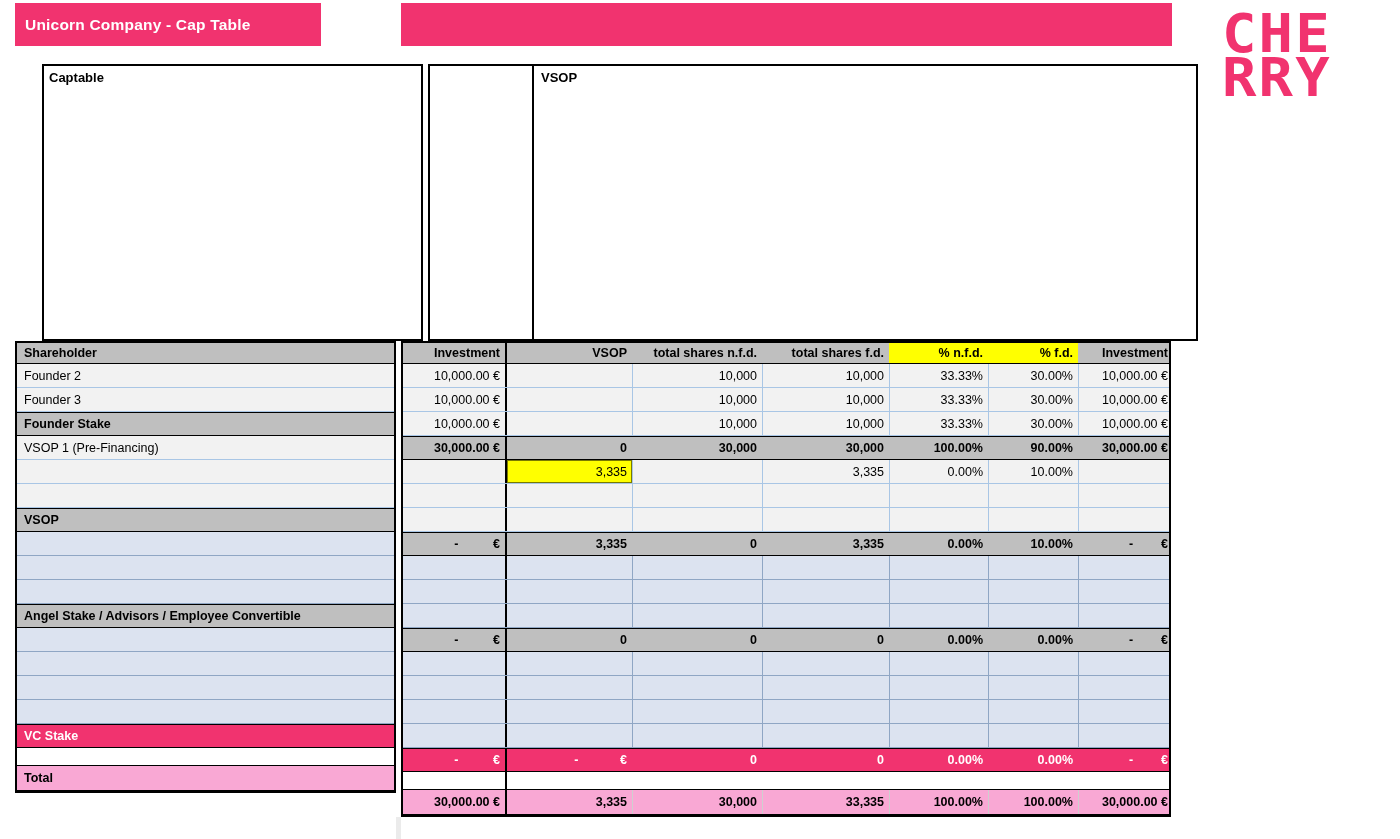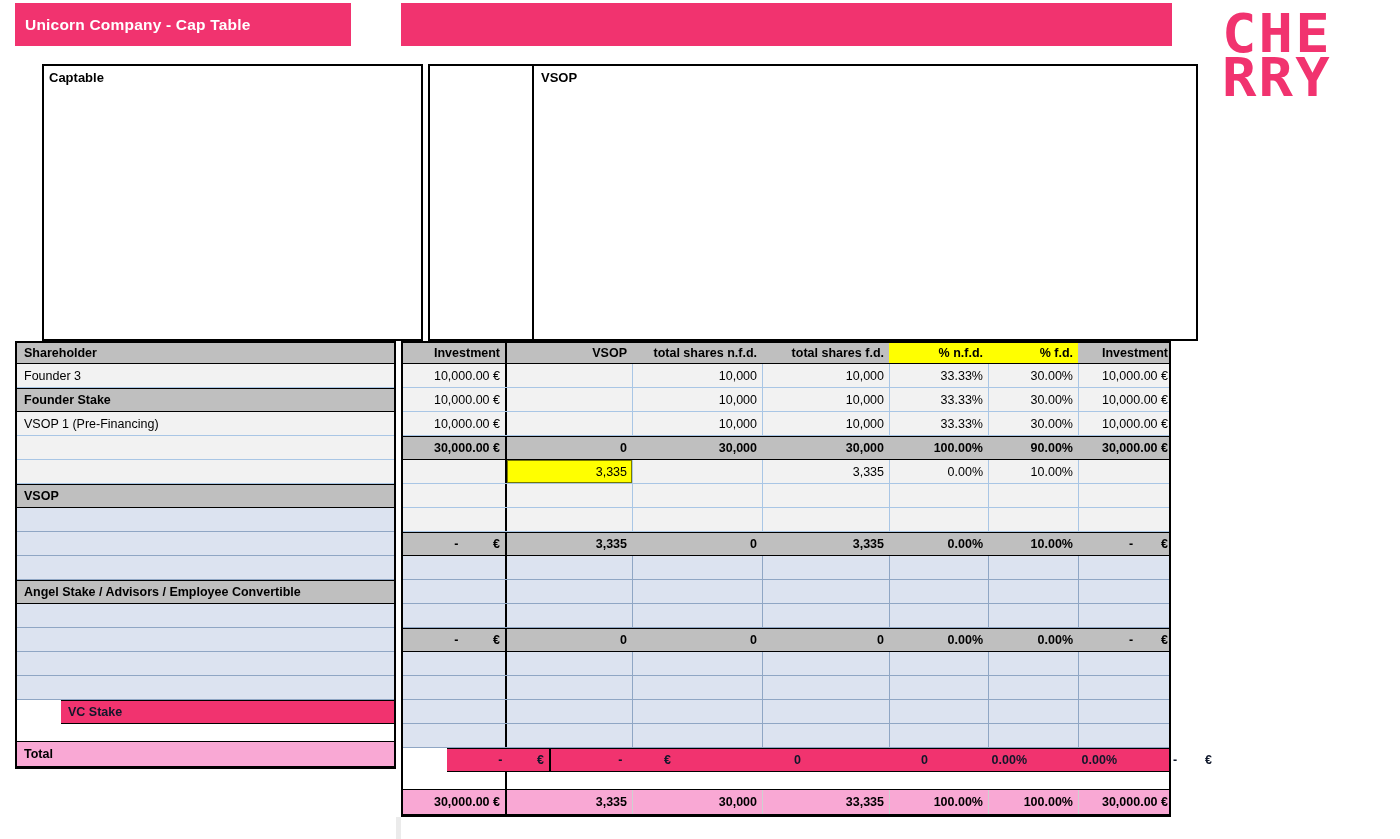--- a/index.html
+++ b/index.html
@@ -12,21 +12,21 @@
     --yellow:#FFFF00;
   }
   html,body{margin:0;padding:0;}
   body{
     width:1400px;height:839px;position:relative;background:#fff;overflow:hidden;
     font-family:"Liberation Sans",sans-serif;color:#000;
   }
   
   .titlebar{position:absolute;top:3px;height:43px;background:var(--pink);box-sizing:border-box;
     display:flex;align-items:center;}
-  #tb-left{left:15px;width:336px;padding-left:10px;}
+  #tb-left{left:15px;width:306px;padding-left:10px;}
   #tb-right{left:401px;width:771px;}
   .title-text{color:#fff;font-weight:bold;font-size:15.5px;letter-spacing:.2px;white-space:pre;}
   
   .logo{position:absolute;left:1222px;top:12px;color:var(--pink);
     font-family:"DejaVu Sans Mono",monospace;font-weight:bold;font-size:54px;line-height:45px;
     letter-spacing:2px;transform:scaleX(1.06) scaleY(0.98);transform-origin:left top;user-select:none;}
   
   .box{position:absolute;top:64px;height:277px;background:#fff;border:2px solid #000;box-sizing:border-box;margin-left:27px;}
   #captable-box{left:15px;width:381px;}
   #right-box{left:401px;width:770px;}
@@ -45,21 +45,21 @@
   .c3{width:130px;}
   .c4{width:127px;}
   .c5{width:99px;}
   .c6{width:90px;}
   .c7{width:95px;}
   
   .colheader{height:23px;background:var(--gray);border-top:2px solid #000;border-bottom:1.5px solid #000;font-weight:bold;}
   .r-data{background:var(--rowgray);border-bottom:1px solid var(--blueline);}
   .r-blue{background:var(--rowblue);border-bottom:1px solid var(--blueline2);}
   .r-subtotal{background:var(--gray);border-top:1px solid #000;border-bottom:1px solid #000;font-weight:bold;}
-  .r-vc{background:var(--pink);color:#0f172a;font-weight:bold;border-top:1.5px solid #000;border-bottom:1.5px solid #000;margin-left:44px;}
+  .r-vc{background:var(--pink);color:#ffffff;font-weight:bold;border-top:1.5px solid #000;border-bottom:1.5px solid #000;}
   .r-spacer{height:17px;background:#fff;}
   .r-total{height:28px;background:#f9a8d4;font-weight:bold;border-top:1.5px solid #000;border-bottom:3px solid #000;}
   
   .r-data .vb{border-left:1px solid var(--blueline);}
   .r-blue .vb{border-left:1px solid var(--blueline2);}
   .r-total .vb{border-left:1px solid #cfcfcf;}
   .r-spacer .c1{border-right:2px solid #000;}
   
   .hl{background:var(--yellow);box-shadow:inset 0 0 0 1px #7a7a00;}
   .yellow-h{background:var(--yellow);}
@@ -83,20 +83,23 @@
   <span class="box-label">Captable</span>
 </div>
 <div class="box" id="right-box">
   <div class="inner-line"></div>
   <span class="box-label">VSOP</span>
 </div>
 
 <div class="ltable" id="left-table">
     <div class="row colheader">
       <div class="cell lcell">Shareholder</div>
+    </div>
+    <div class="row r-data">
+      <div class="cell lcell">Founder 2</div>
     </div>
     <div class="row r-data">
       <div class="cell lcell">Founder 3</div>
     </div>
     <div class="row r-subtotal">
       <div class="cell lcell">Founder Stake</div>
     </div>
     <div class="row r-data">
       <div class="cell lcell">VSOP 1 (Pre-Financing)</div>
     </div>

